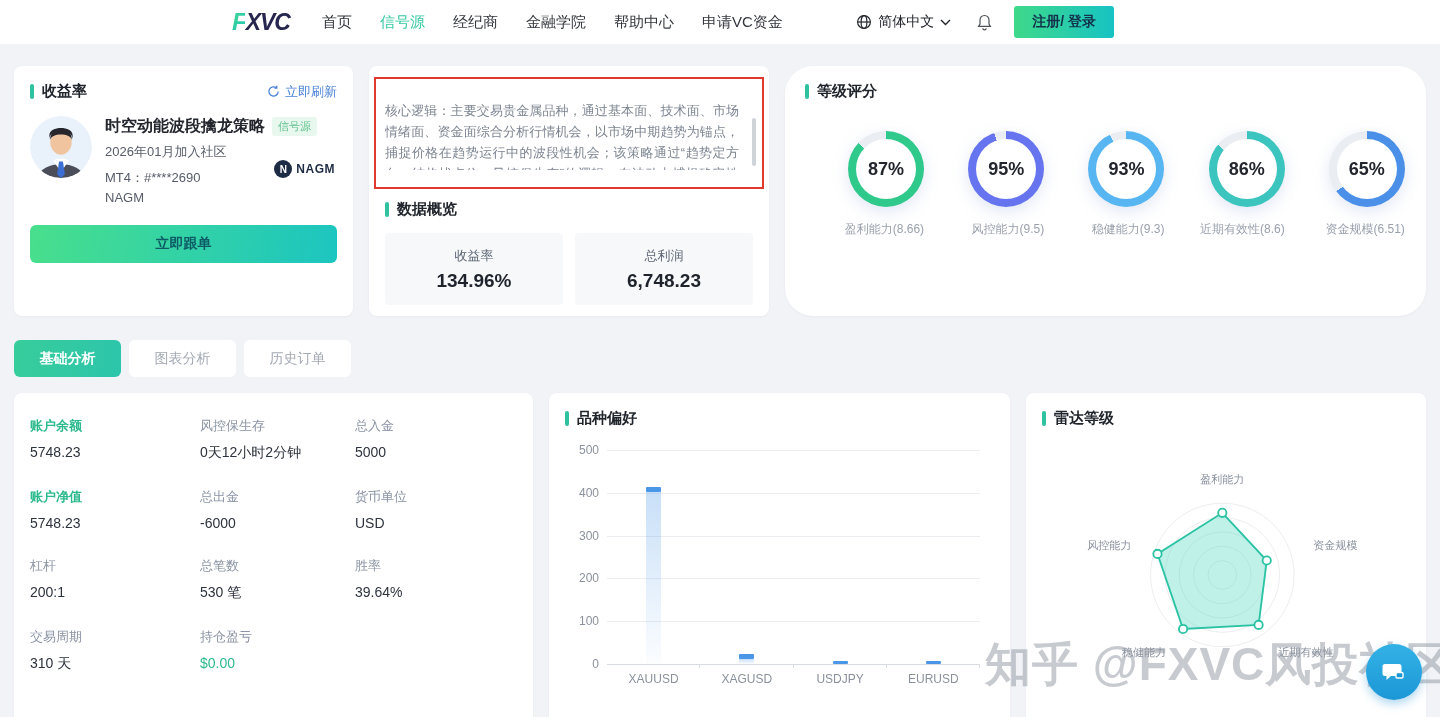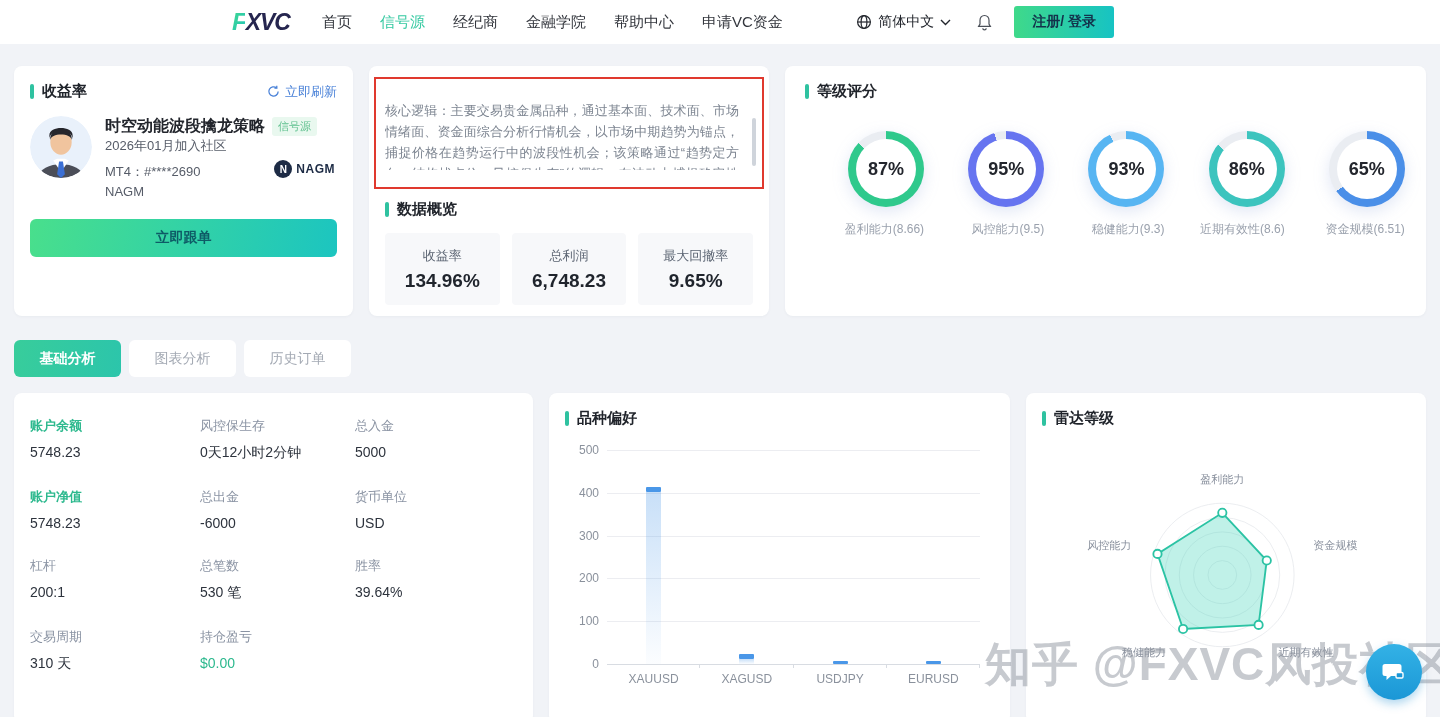--- a/index.html
+++ b/index.html
@@ -47,21 +47,21 @@
   
   .profile-card { width: 339px; height: 250px; padding: 16px; position: relative; }
   .profile-head { display: flex; justify-content: space-between; align-items: center; }
   .refresh { display: flex; align-items: center; gap: 5px; color: #4a82d8; font-size: 13px; cursor: pointer; }
   .profile-row { display: flex; margin-top: 15px; position: relative; }
   .avatar { width: 62px; height: 62px; border-radius: 50%; overflow: hidden; flex-shrink: 0; }
   .p-info { margin-left: 13px; }
   .p-name-row { display: flex; align-items: center; }
   .p-name { font-size: 16px; font-weight: 800; color: #23262d; }
   .p-badge { margin-left: 7px; font-size: 11px; color: #5fc08e; background: #e9f8ef; padding: 2px 6px; border-radius: 3px; }
-  .p-line { font-size: 13px; color: #565c68; }
+  .p-line { font-size: 13px; color: #565c68; margin-top: 6px; }
   .broker-logo { position: absolute; right: 2px; top: 44px; display: flex; align-items: center; gap: 4px; }
   .broker-circle { width: 18px; height: 18px; border-radius: 50%; background: #1d2b45; color: #fff;
     font-size: 10px; font-weight: 800; display: flex; align-items: center; justify-content: center; }
   .broker-name { font-size: 12px; font-weight: 800; color: #1d2b45; letter-spacing: 0.5px; }
   .follow-btn {
     margin-top: 20px; width: 100%; height: 38px; border: none; border-radius: 6px; cursor: pointer;
     background: linear-gradient(100deg,#49df8c,#1cc5c0);
     color: #0e5b66; font-size: 14px; font-weight: 700; font-family: inherit;
   }
 
@@ -74,21 +74,21 @@
   .intro-scrollbar { position: absolute; right: 13px; top: 52px; width: 4px; height: 48px;
     background: #cfd4db; border-radius: 2px; }
   .overview-head { margin-top: 30px; }
   .ov-row { display: flex; gap: 12px; margin-top: 14px; }
   .ov-box { flex: 1; height: 72px; background: #f7f8fa; border-radius: 4px;
     display: flex; flex-direction: column; align-items: center; justify-content: center; }
   .ov-label { font-size: 13px; color: #5b6472; }
   .ov-value { font-size: 19px; font-weight: 800; color: #1f242c; margin-top: 5px; }
 
   
-  .rating-card { flex: 1; height: 250px; padding: 16px 20px; }
+  .rating-card { flex: 1; height: 250px; padding: 16px 20px; border-radius: 28px; }
   .rings-row { display: flex; justify-content: space-around; margin-top: 30px; }
   .ring-wrap { display: flex; flex-direction: column; align-items: flex-end; width: 118px; }
   .ring { width: 76px; height: 76px; border-radius: 50%; position: relative;
     filter: drop-shadow(0 5px 8px rgba(90,120,200,0.18)); }
   .ring-inner { position: absolute; left: 8px; top: 8px; width: 60px; height: 60px; border-radius: 50%;
     background: #fff; display: flex; align-items: center; justify-content: center;
     font-size: 18px; font-weight: 800; color: #23262d; }
   .ring-label { margin-top: 14px; font-size: 12px; color: #9aa1ad; }
 
   
@@ -235,24 +235,20 @@
         <div class="sec-title">数据概览</div>
       </div>
       <div class="ov-row" id="ov-row">
           <div class="ov-box">
             <div class="ov-label">收益率</div>
             <div class="ov-value">134.96%</div>
           </div>
           <div class="ov-box">
             <div class="ov-label">总利润</div>
             <div class="ov-value">6,748.23</div>
-          </div>
-          <div class="ov-box">
-            <div class="ov-label">最大回撤率</div>
-            <div class="ov-value">9.65%</div>
           </div>
         </div>
     </div>
 
     <div class="card rating-card">
       <div class="sec-head">
         <div class="sec-bar"></div>
         <div class="sec-title">等级评分</div>
       </div>
       <div class="rings-row" id="rings-row">

